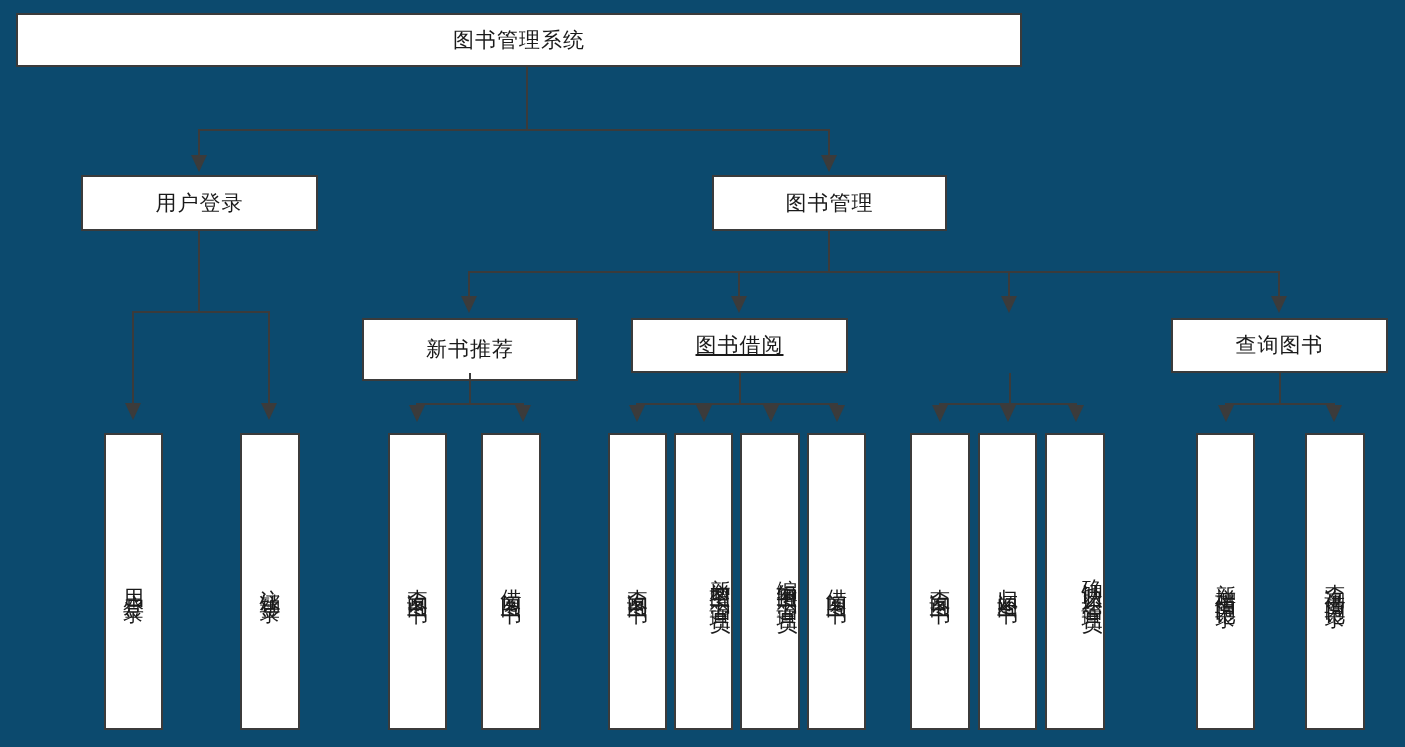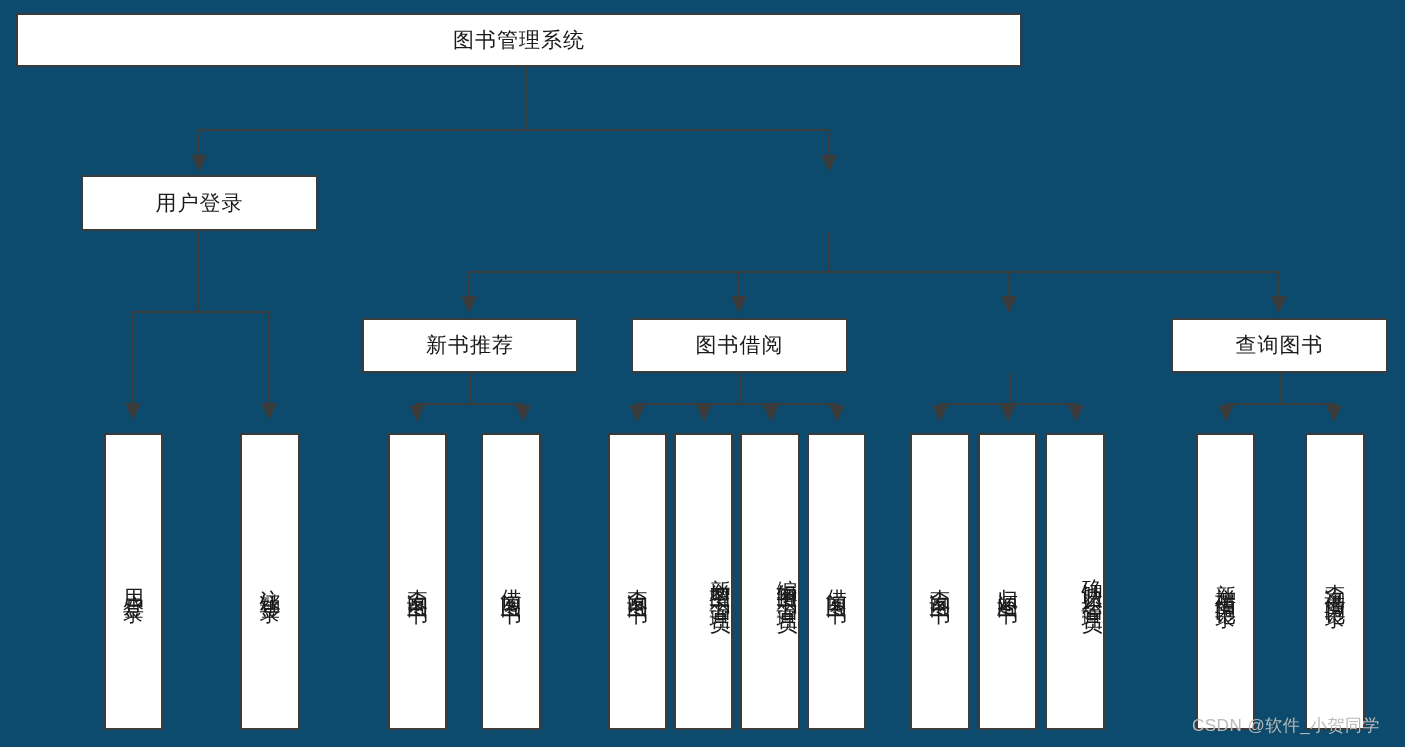--- a/index.html
+++ b/index.html
@@ -93,43 +93,46 @@
 
   <div class="ln v" style="left:198px; top:129px; width:2px; height:28px;"></div>
   <div class="arrow" style="left:191px; top:155px;"></div>
   <div class="ln v" style="left:828px; top:129px; width:2px; height:28px;"></div>
   <div class="arrow" style="left:821px; top:155px;"></div>
 
   <div class="node h" style="left:81px; top:175px; width:237px; height:56px;">
     <span class="lbl">用户登录</span>
   </div>
 
+  <div class="node h" style="left:712px; top:175px; width:235px; height:56px;">
+    <span class="lbl">图书管理</span>
+  </div>
 
   <div class="ln v" style="left:198px; top:231px; width:2px; height:81px;"></div>
   <div class="ln h" style="left:132px; top:311px; width:136px; height:2px;"></div>
   <div class="ln v" style="left:132px; top:311px; width:2px; height:94px;"></div>
   <div class="arrow" style="left:125px; top:403px;"></div>
   <div class="ln v" style="left:268px; top:311px; width:2px; height:94px;"></div>
   <div class="arrow" style="left:261px; top:403px;"></div>
 
   <div class="ln v" style="left:828px; top:231px; width:2px; height:41px;"></div>
   <div class="ln h" style="left:468px; top:271px; width:812px; height:2px;"></div>
   <div class="ln v" style="left:468px; top:271px; width:2px; height:27px;"></div>
   <div class="arrow" style="left:461px; top:296px;"></div>
   <div class="ln v" style="left:738px; top:271px; width:2px; height:27px;"></div>
   <div class="arrow" style="left:731px; top:296px;"></div>
   <div class="ln v" style="left:1008px; top:271px; width:2px; height:27px;"></div>
   <div class="arrow" style="left:1001px; top:296px;"></div>
   <div class="ln v" style="left:1278px; top:271px; width:2px; height:27px;"></div>
   <div class="arrow" style="left:1271px; top:296px;"></div>
 
-  <div class="node h" style="left:362px; top:318px; width:216px; height:55px;">
+  <div class="node h" style="left:362px; top:318px; width:216px; height:63px;">
     <span class="lbl">新书推荐</span>
   </div>
-  <div class="node h" style="left:631px; top:318px; width:217px; height:55px;">
+  <div class="node h" style="left:631px; top:318px; width:217px; height:55px;text-decoration:underline;">
     <span class="lbl">图书借阅</span>
   </div>
   <div class="node h" style="left:1171px; top:318px; width:217px; height:55px;">
     <span class="lbl">查询图书</span>
   </div>
 
   <div class="ln v" style="left:469px; top:373px; width:2px; height:31px;"></div>
   <div class="ln h" style="left:416px; top:403px; width:108px; height:2px;"></div>
   <div class="ln v" style="left:416px; top:403px; width:2px; height:4px;"></div>
   <div class="arrow" style="left:409px; top:405px;"></div>
@@ -200,15 +203,14 @@
     <span class="lbl">确认归还（管理员）</span>
   </div>
 
   <div class="node v mid" style="left:1196px; top:433px; width:59px; height:297px;">
     <span class="lbl">新增借阅记录</span>
   </div>
   <div class="node v mid" style="left:1305px; top:433px; width:60px; height:297px;">
     <span class="lbl">查询借阅记录</span>
   </div>
 
-  <div id="watermark" style="left:1192px; top:714px;">CSDN @软件_小贺同学</div>
 
 </div>
 
 </body></html>

